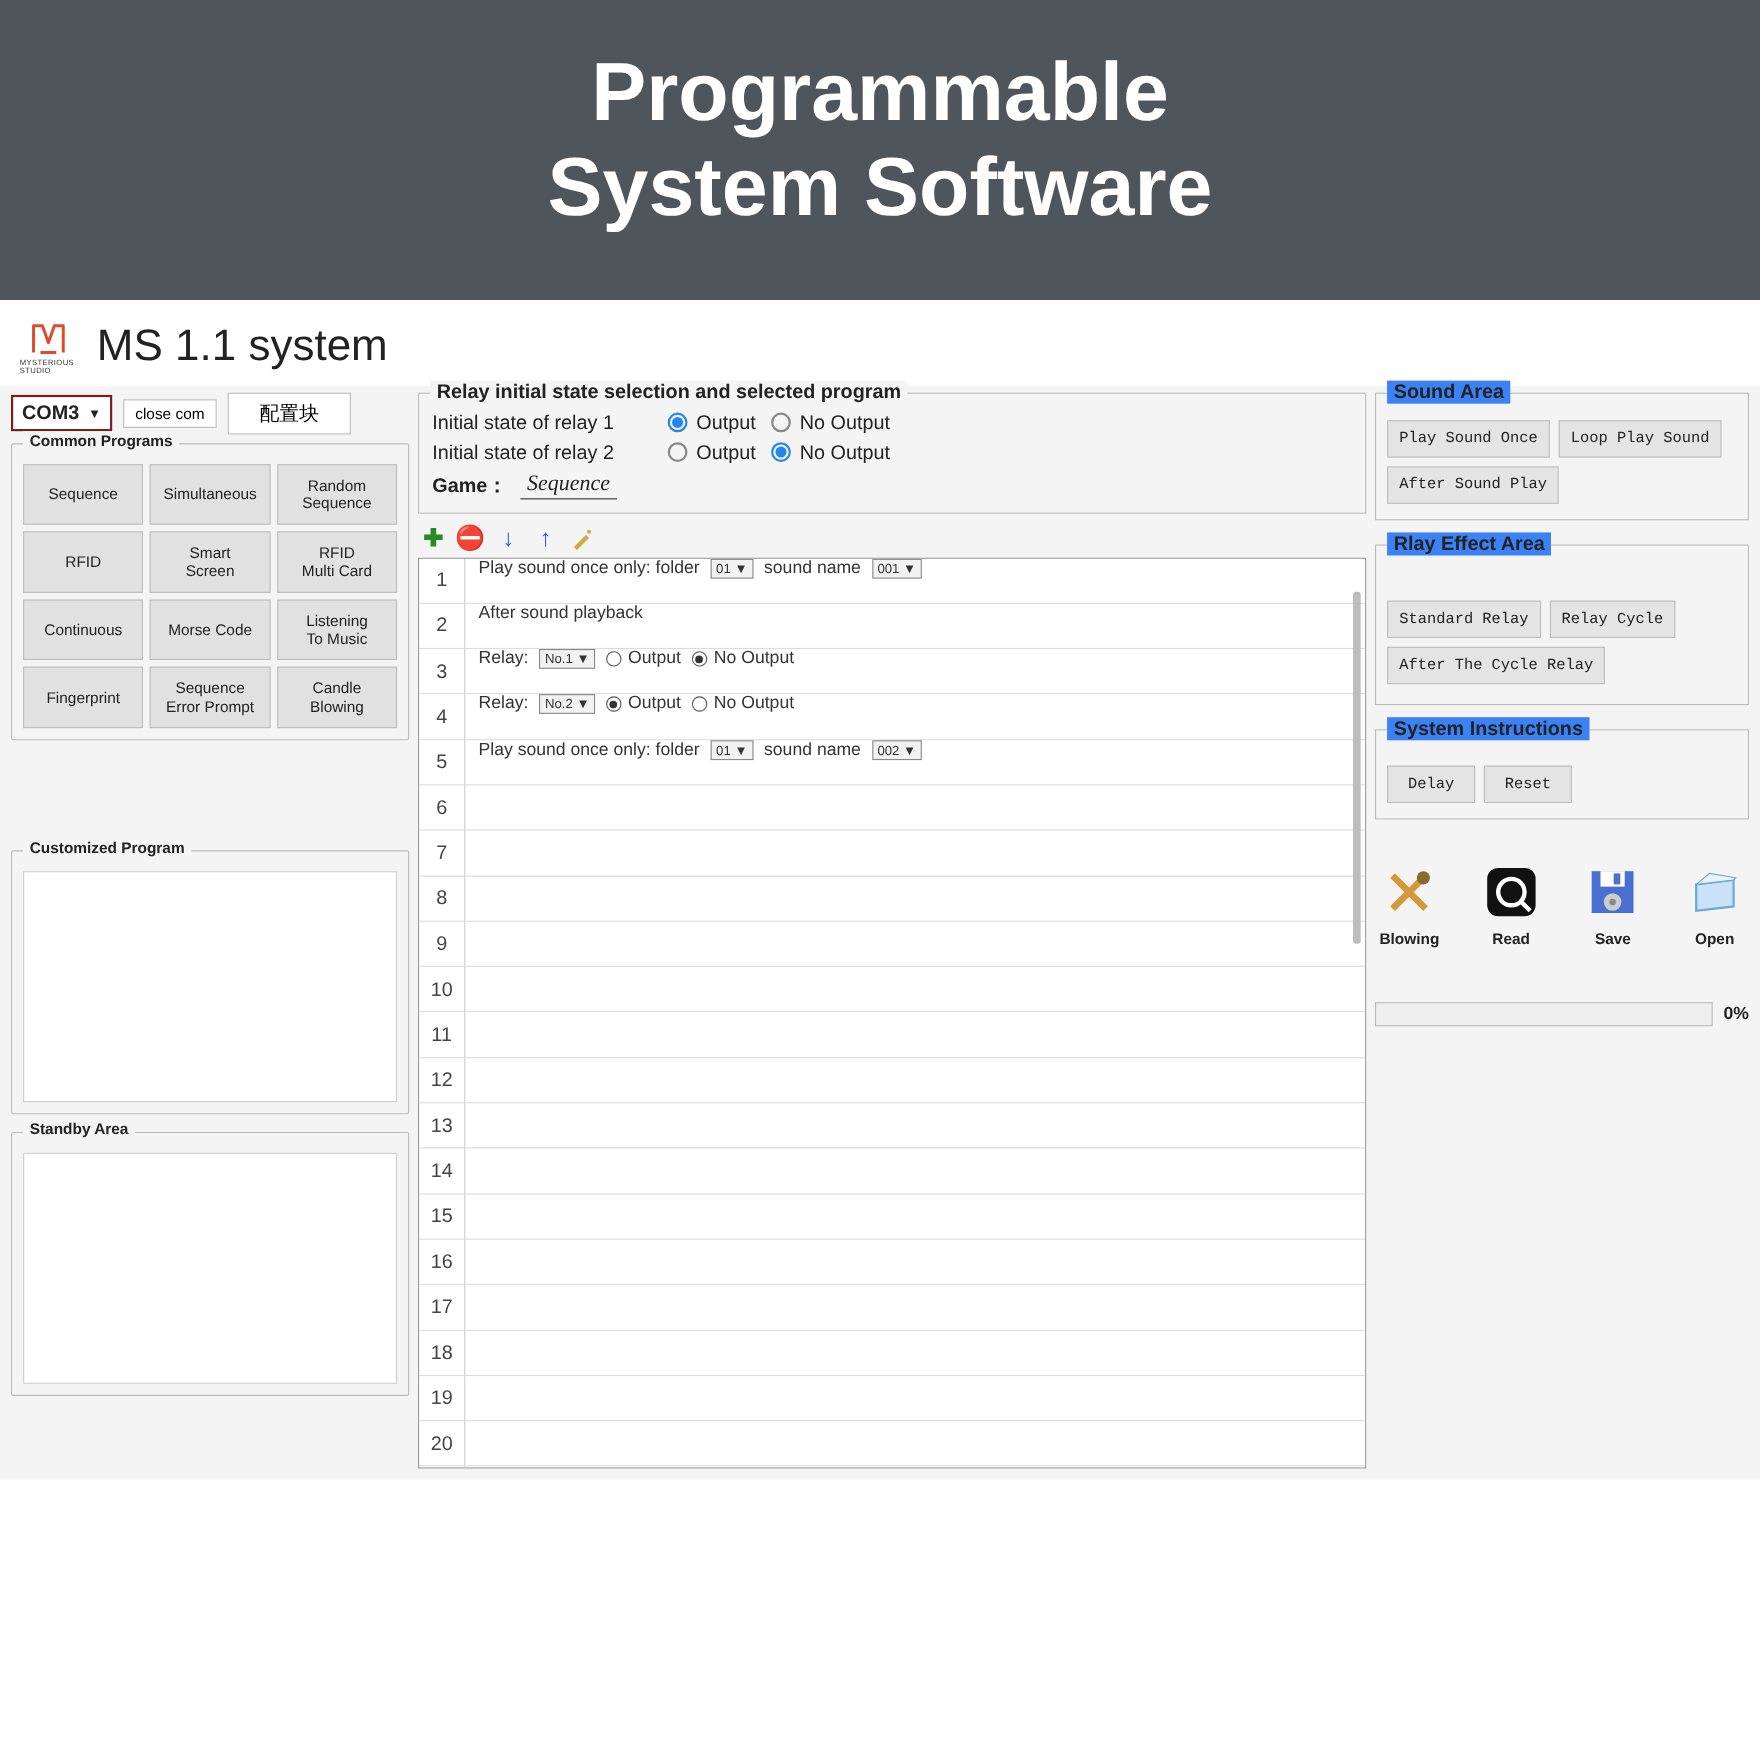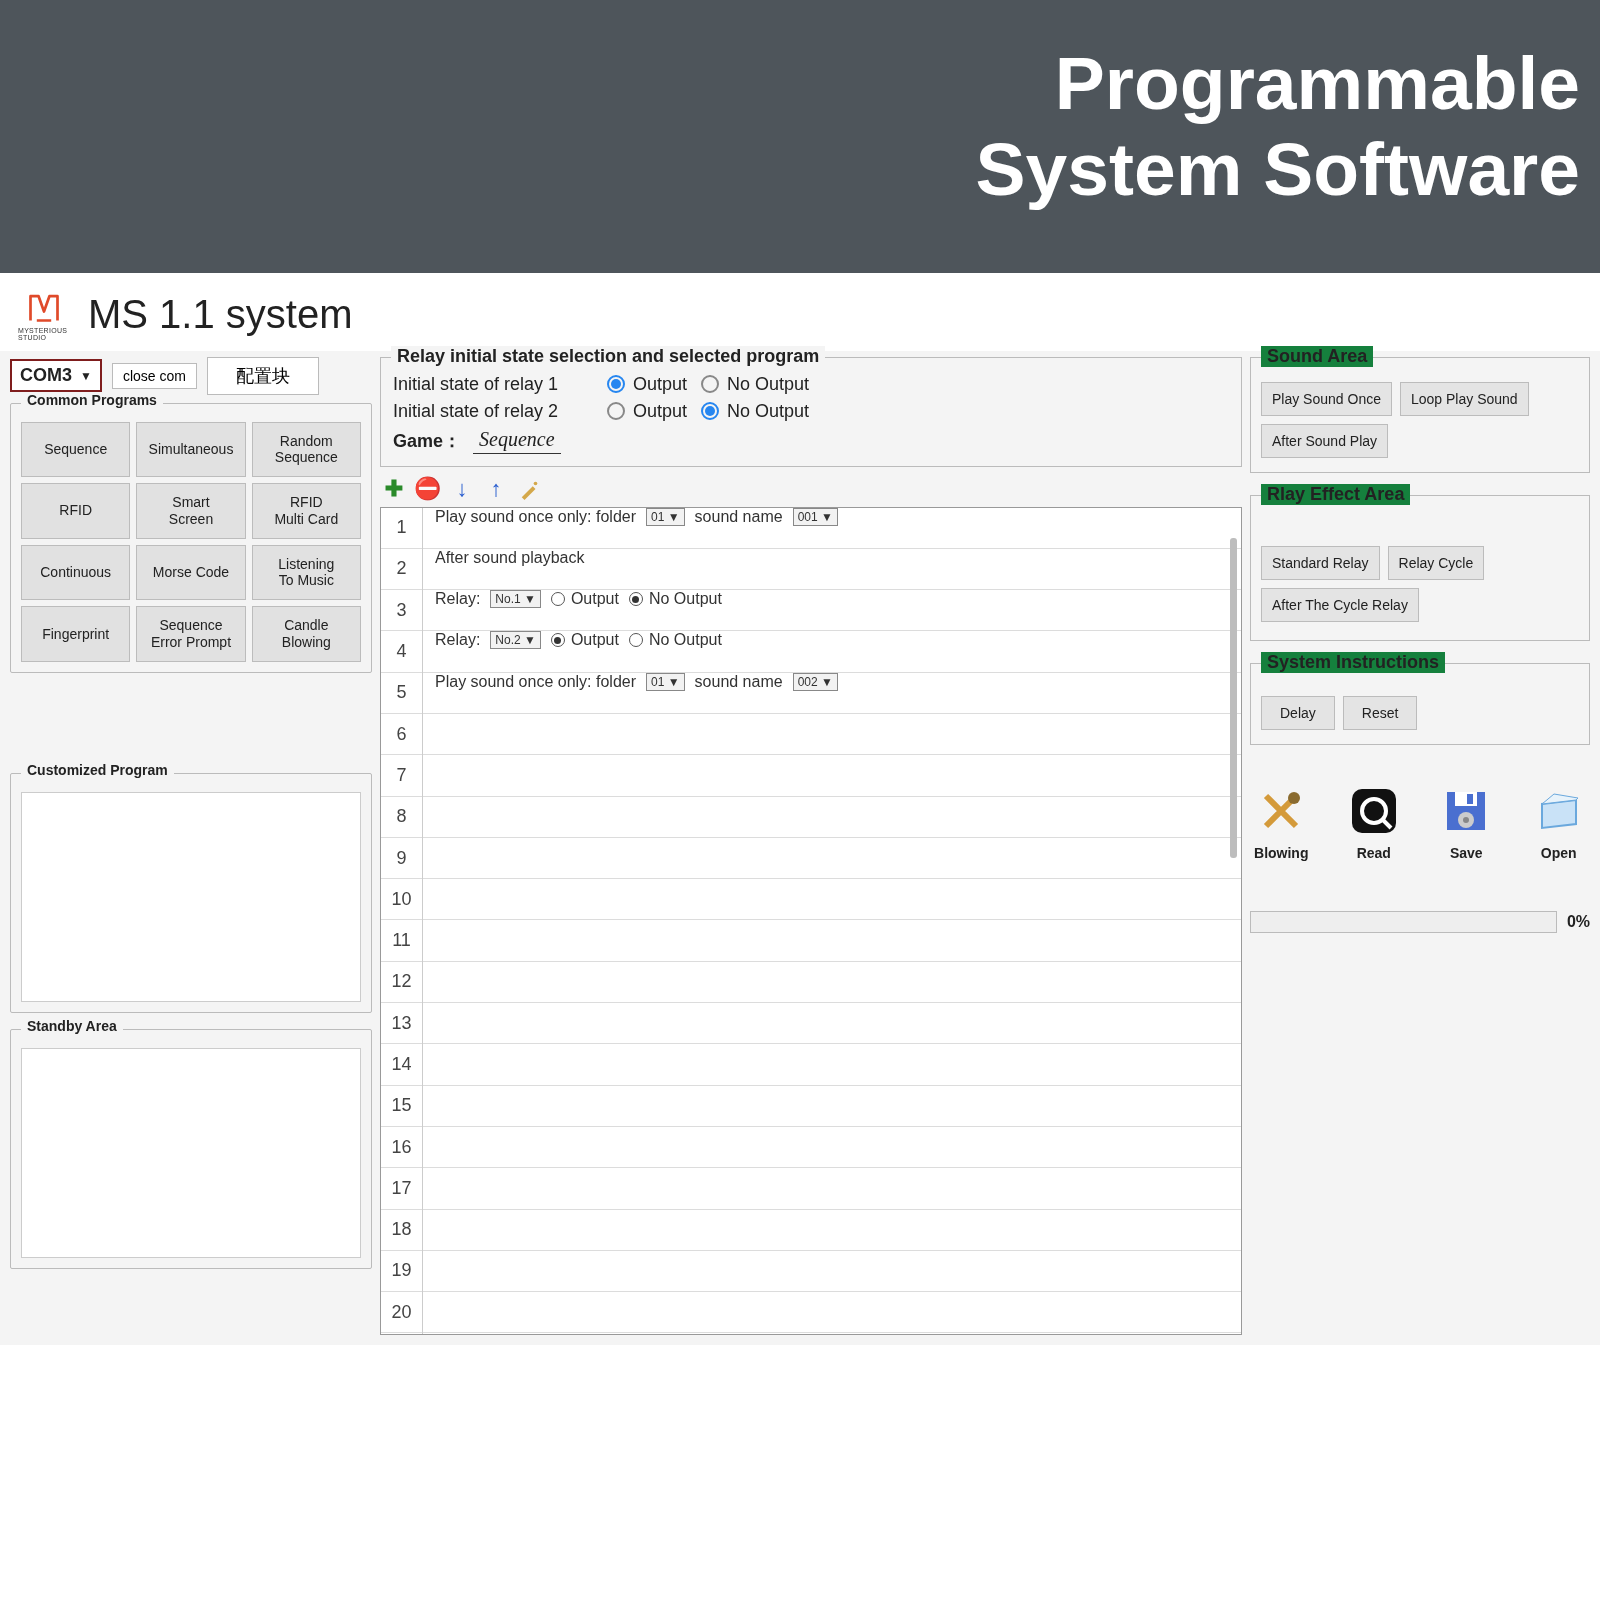--- a/index.html
+++ b/index.html
@@ -1,21 +1,21 @@
 <!DOCTYPE html>
 <html><head>
 <meta charset="utf-8">
 <style>
 * { box-sizing: border-box; margin: 0; padding: 0; }
 body { font-family: Arial, sans-serif; background: #fff; width: 1600px; height: 1600px; overflow: hidden; }
 
 .hero {
   background: #4e555b;
   color: #fff;
-  text-align: right;
+  text-align: center;
   padding: 40px 20px 60px;
   font-size: 75px;
   font-weight: 700;
   line-height: 1.15;
 }
 
 .app {
   background: #f4f4f4;
   font-size: 17px;
   color: #222;
@@ -240,24 +240,24 @@
 
 
 .r-group {
   border: 1px solid #bbb;
   padding: 14px 10px 14px;
   position: relative;
   margin-bottom: 22px;
 }
 .r-group-title {
   position: absolute; top: -12px; left: 10px;
-  background: #15803d; padding: 0 6px;
+  background: #3b82f6; padding: 0 6px;
   font-size: 18px; font-weight: 600;
 }
-.r-btns { display: flex; gap: 8px; margin-top: 10px; flex-wrap: wrap; }
+.r-btns { display: flex; gap: 8px; margin-top: 10px; flex-wrap: wrap; font-family: Liberation Mono, monospace; }
 .r-btn {
   background: #e4e4e4;
   border: 1px solid #bcbcbc;
   padding: 8px 10px;
   font-size: 14px;
   cursor: pointer;
 }
 .r-btn.sm { padding: 8px 18px; }
 
 .file-actions {

